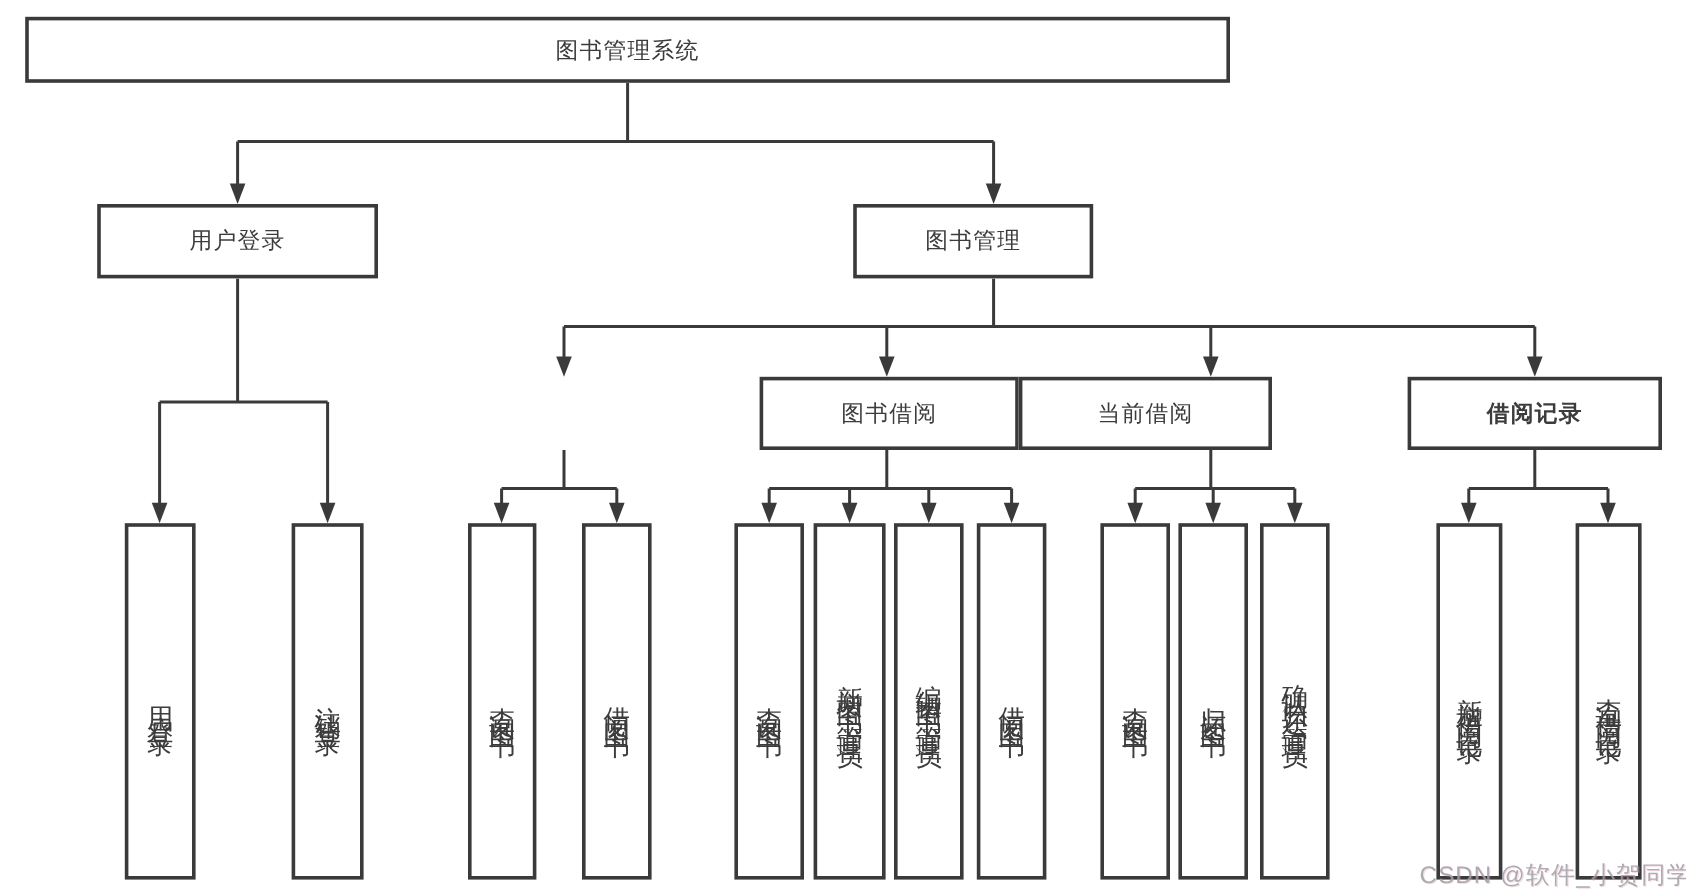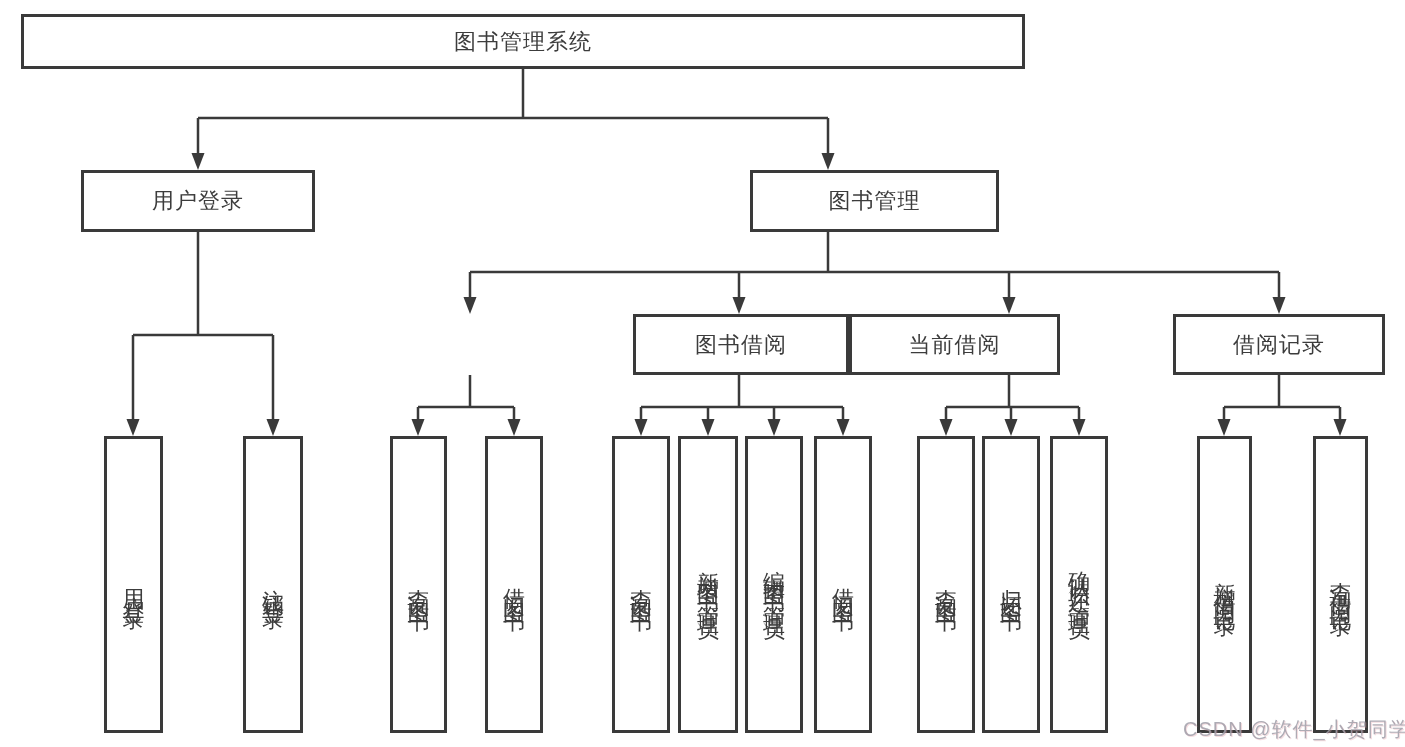--- a/index.html
+++ b/index.html
@@ -27,21 +27,21 @@
     background: #ffffff;
     border: 3px solid #3a3a3a;
     color: #3c3c3c;
     display: flex;
     align-items: center;
     justify-content: center;
     z-index: 1;
     text-align: center;
   }
   .node.h {
-    font-size: 22px;
+    font-size: 19px;
     letter-spacing: 1px;
   }
   .node.v {
     font-size: 22px;
   }
   .node.v span {
     writing-mode: vertical-rl;
     text-orientation: mixed;
     letter-spacing: 7px;
     line-height: 1;
@@ -121,31 +121,31 @@
     </g>
   </svg>
 
   <div class="node h" style="left:21px; top:14px; width:1004px; height:55px;">
     <span>图书管理系统</span>
   </div>
 
   <div class="node h" style="left:81px; top:170px; width:234px; height:62px;">
     <span>用户登录</span>
   </div>
-  <div class="node h" style="left:750px; top:170px; width:249px; height:62px;text-align:center;">
+  <div class="node h" style="left:711px; top:170px; width:200px; height:62px;text-align:center;">
     <span>图书管理</span>
   </div>
 
   <div class="node h" style="left:633px; top:314px; width:216px; height:61px;justify-content:center;">
     <span>图书借阅</span>
   </div>
   <div class="node h" style="left:849px; top:314px; width:211px; height:61px;">
     <span>当前借阅</span>
   </div>
-  <div class="node h" style="left:1173px; top:314px; width:212px; height:61px;">
+  <div class="node h" style="left:1173px; top:314px; width:212px; height:61px;font-weight:bold;">
     <span>借阅记录</span>
   </div>
 
   <div class="node v" style="left:104px; top:436px; width:59px; height:297px;">
     <span>用户登录</span>
   </div>
   <div class="node v" style="left:243px; top:436px; width:60px; height:297px;">
     <span>注销登录</span>
   </div>
 

